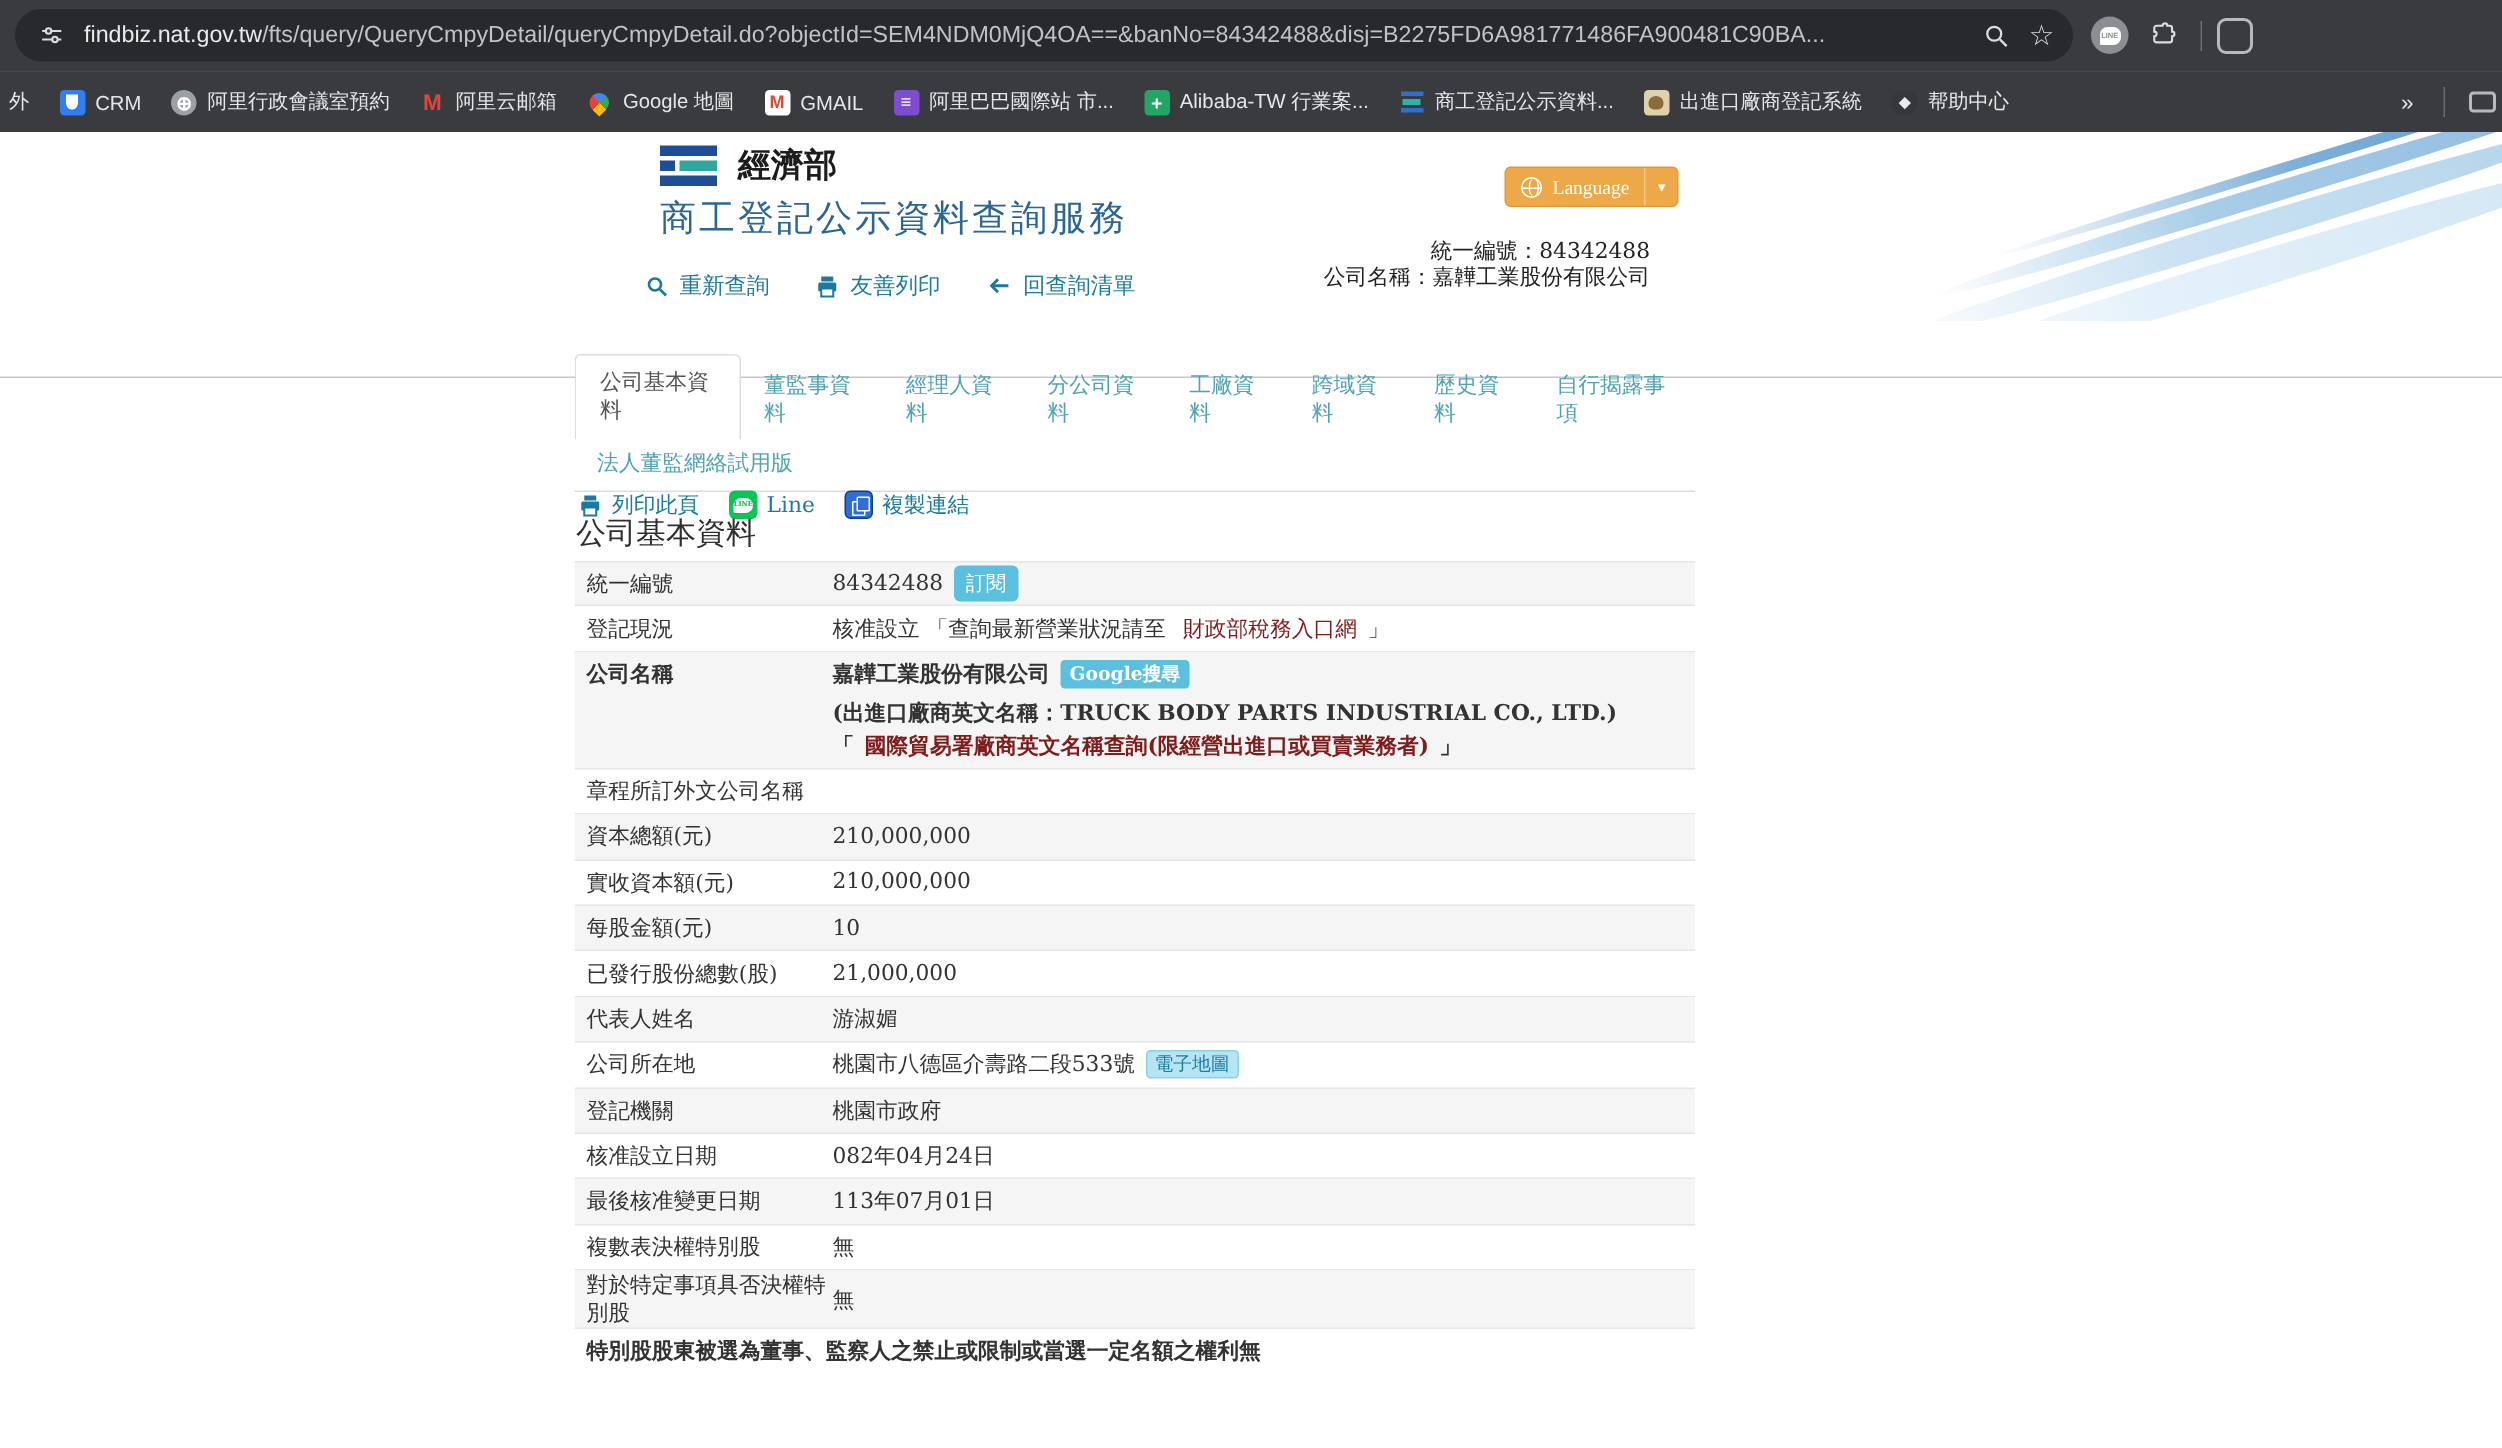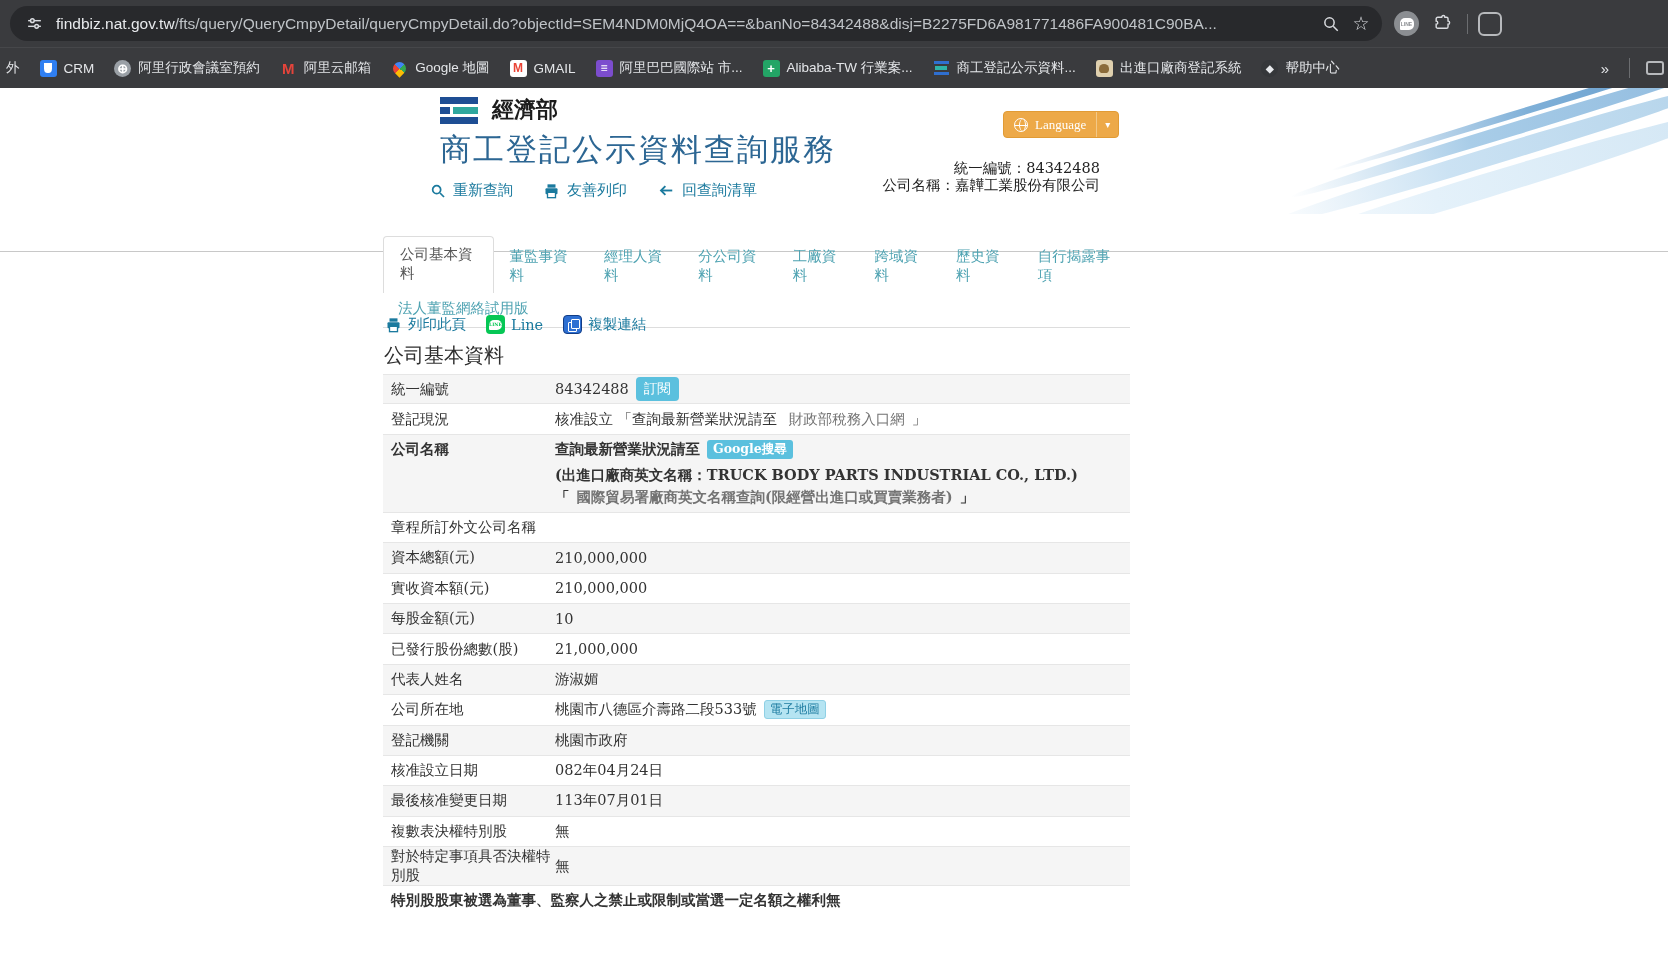--- a/index.html
+++ b/index.html
@@ -67,21 +67,21 @@
 
   .logo { position:absolute; left:440px; top:9px; width:38px; display:flex; flex-direction:column; gap:3px; }
   .logo i { display:block; height:7px; }
   .logo .b1 { background:#1e4e94; }
   .logo .b2 { display:flex; gap:3px; }
   .logo .b2 u { display:block; height:7px; }
   .logo .b2 .sq { width:10px; background:#1e4e94; }
   .logo .b2 .tl { flex:1; background:#2fa79e; }
   .logo .b3 { background:#1e4e94; }
   .ministry { position:absolute; left:492px; top:7px; font-size:22px; font-weight:bold; color:#1c1c1c; }
-  .site-title { position:absolute; left:440px; top:41px; font-size:31px; color:#2c6693; letter-spacing:2px; }
+  .site-title { position:absolute; left:440px; top:41px; font-size:24px; color:#2c6693; letter-spacing:2px; }
 
   .lang-btn { position:absolute; left:1003px; top:23px; height:27px; background:#eda948;
               border:1px solid #e19b35; border-radius:4px; display:flex; align-items:center;
               color:#fff; font-size:13px; font-family:"Liberation Serif",serif; cursor:pointer; }
   .lang-main { display:flex; align-items:center; gap:7px; padding:0 10px; }
   .lang-globe { width:14px; height:14px; border:1.4px solid #fff; border-radius:50%; position:relative; }
   .lang-globe:before { content:""; position:absolute; left:50%; top:0; width:5px; height:100%;
                        margin-left:-2.5px; border:1px solid #fff; border-radius:50%; border-top:none; border-bottom:none; }
   .lang-globe:after { content:""; position:absolute; top:50%; left:0; width:100%; height:0; border-top:1px solid #fff; }
   .lang-caret { border-left:1px solid #f3c887; padding:0 8px; font-size:10px; align-self:stretch;
@@ -98,21 +98,21 @@
   .tabwrap { position:absolute; left:383px; top:148px; width:747px; }
   .tabrow1 { display:flex; align-items:flex-end; }
   .tab { padding:8px 15px; font-size:14.5px; color:#4fa3b2; cursor:pointer; }
   .tab.active { border:1px solid #ddd; border-bottom:none; border-radius:4px 4px 0 0;
                 background:#fff; color:#555; padding:8px 16px 10px; }
   .tabrow2 { display:flex; border-bottom:1px solid #ddd; }
   .tab2 { padding:6px 15px 9px; font-size:14.5px; color:#4fa3b2; cursor:pointer; }
 
   
   .share { position:absolute; left:385px; top:227px; display:flex; gap:20px; align-items:center; }
-  .share-item { display:flex; align-items:center; gap:6px; color:#1b7a9e; font-size:14.5px; cursor:pointer; }
+  .share-item { display:flex; align-items:center; gap:6px; color:#1b7a9e; font-size:14.5px; cursor:pointer;margin-top:12px; }
   .icon-line-sq { width:19px; height:19px; background:#06c755; border-radius:4px;
                   display:flex; align-items:center; justify-content:center; }
   .icon-line-sq i { width:13px; height:10px; background:#fff; border-radius:5px 5px 5px 1px;
                     display:flex; align-items:center; justify-content:center; font-size:4.5px;
                     font-weight:bold; color:#06c755; font-style:normal; }
   .icon-copy-sq { width:19px; height:19px; background:#2d6fd2; border:1px solid #123d86; border-radius:4px;
                   position:relative; }
   .icon-copy-sq:before { content:""; position:absolute; left:4px; top:6px; width:7px; height:8px;
                          border:1.4px solid #fff; border-radius:1px; }
   .icon-copy-sq:after { content:""; position:absolute; left:7px; top:3px; width:7px; height:8px;
@@ -124,21 +124,21 @@
   .table { position:absolute; left:383px; top:286px; width:747px; max-height:536px; overflow:hidden;
            font-size:14.5px; }
   .trow { display:flex; align-items:center; min-height:30.4px; border-bottom:1px solid #e6e6e6; }
   .trow.g { background:#f5f5f5; }
   .trow.first { border-top:1px solid #e6e6e6; }
   .tlabel { flex:0 0 172px; padding-left:8px; color:#333; }
   .tval { flex:1; display:flex; align-items:center; gap:7px; flex-wrap:wrap; color:#333; }
   .trow.tall { min-height:47px; align-items:flex-start; padding:5px 0;font-weight:bold; }
   .tval-col { flex:1; display:flex; flex-direction:column; gap:3px; }
   .vline { display:flex; align-items:center; gap:7px; flex-wrap:wrap; }
-  .tlink { color:#737373; cursor:pointer; }
+  .tlink { color:#7f1d1d; cursor:pointer; }
   .badge-sub { background:#5bc0de; color:#fff; border-radius:4px; padding:3px 8px; font-size:13.5px; cursor:pointer;text-align:center; }
   .badge-google { background:#5bc0de; color:#fff; border-radius:3px; padding:1px 6px; font-size:12.5px; cursor:pointer; }
   .badge-map { background:#b5e4f2; color:#1d7ba0; border:1px solid #8fd0e5; border-radius:3px;
                padding:0 5px; font-size:12.5px; cursor:pointer; }
   .tlabel-full { padding-left:8px; color:#333;font-weight:bold; }
 </style>
 </head>
 <body>
 
 <div class="chrome">
@@ -349,21 +349,21 @@
         <span style="white-space:pre;">核准設立 「查詢最新營業狀況請至 </span>
           <span class="tlink">財政部稅務入口網</span>
           <span>」</span>
       </div>
     </div>
 
     <div class="trow g tall">
       <div class="tlabel">公司名稱</div>
       <div class="tval-col">
         <div class="vline">
-          <span>查詢最新營業狀況請至</span>
+          <span>嘉韡工業股份有限公司</span>
           <span class="badge-google">Google搜尋</span>
           <span>(出進口廠商英文名稱：TRUCK BODY PARTS INDUSTRIAL CO., LTD.)</span>
         </div>
         <div class="vline">
           <span>「</span>
             <span class="tlink">國際貿易署廠商英文名稱查詢(限經營出進口或買賣業務者)</span>
             <span>」</span>
         </div>
       </div>
     </div>

